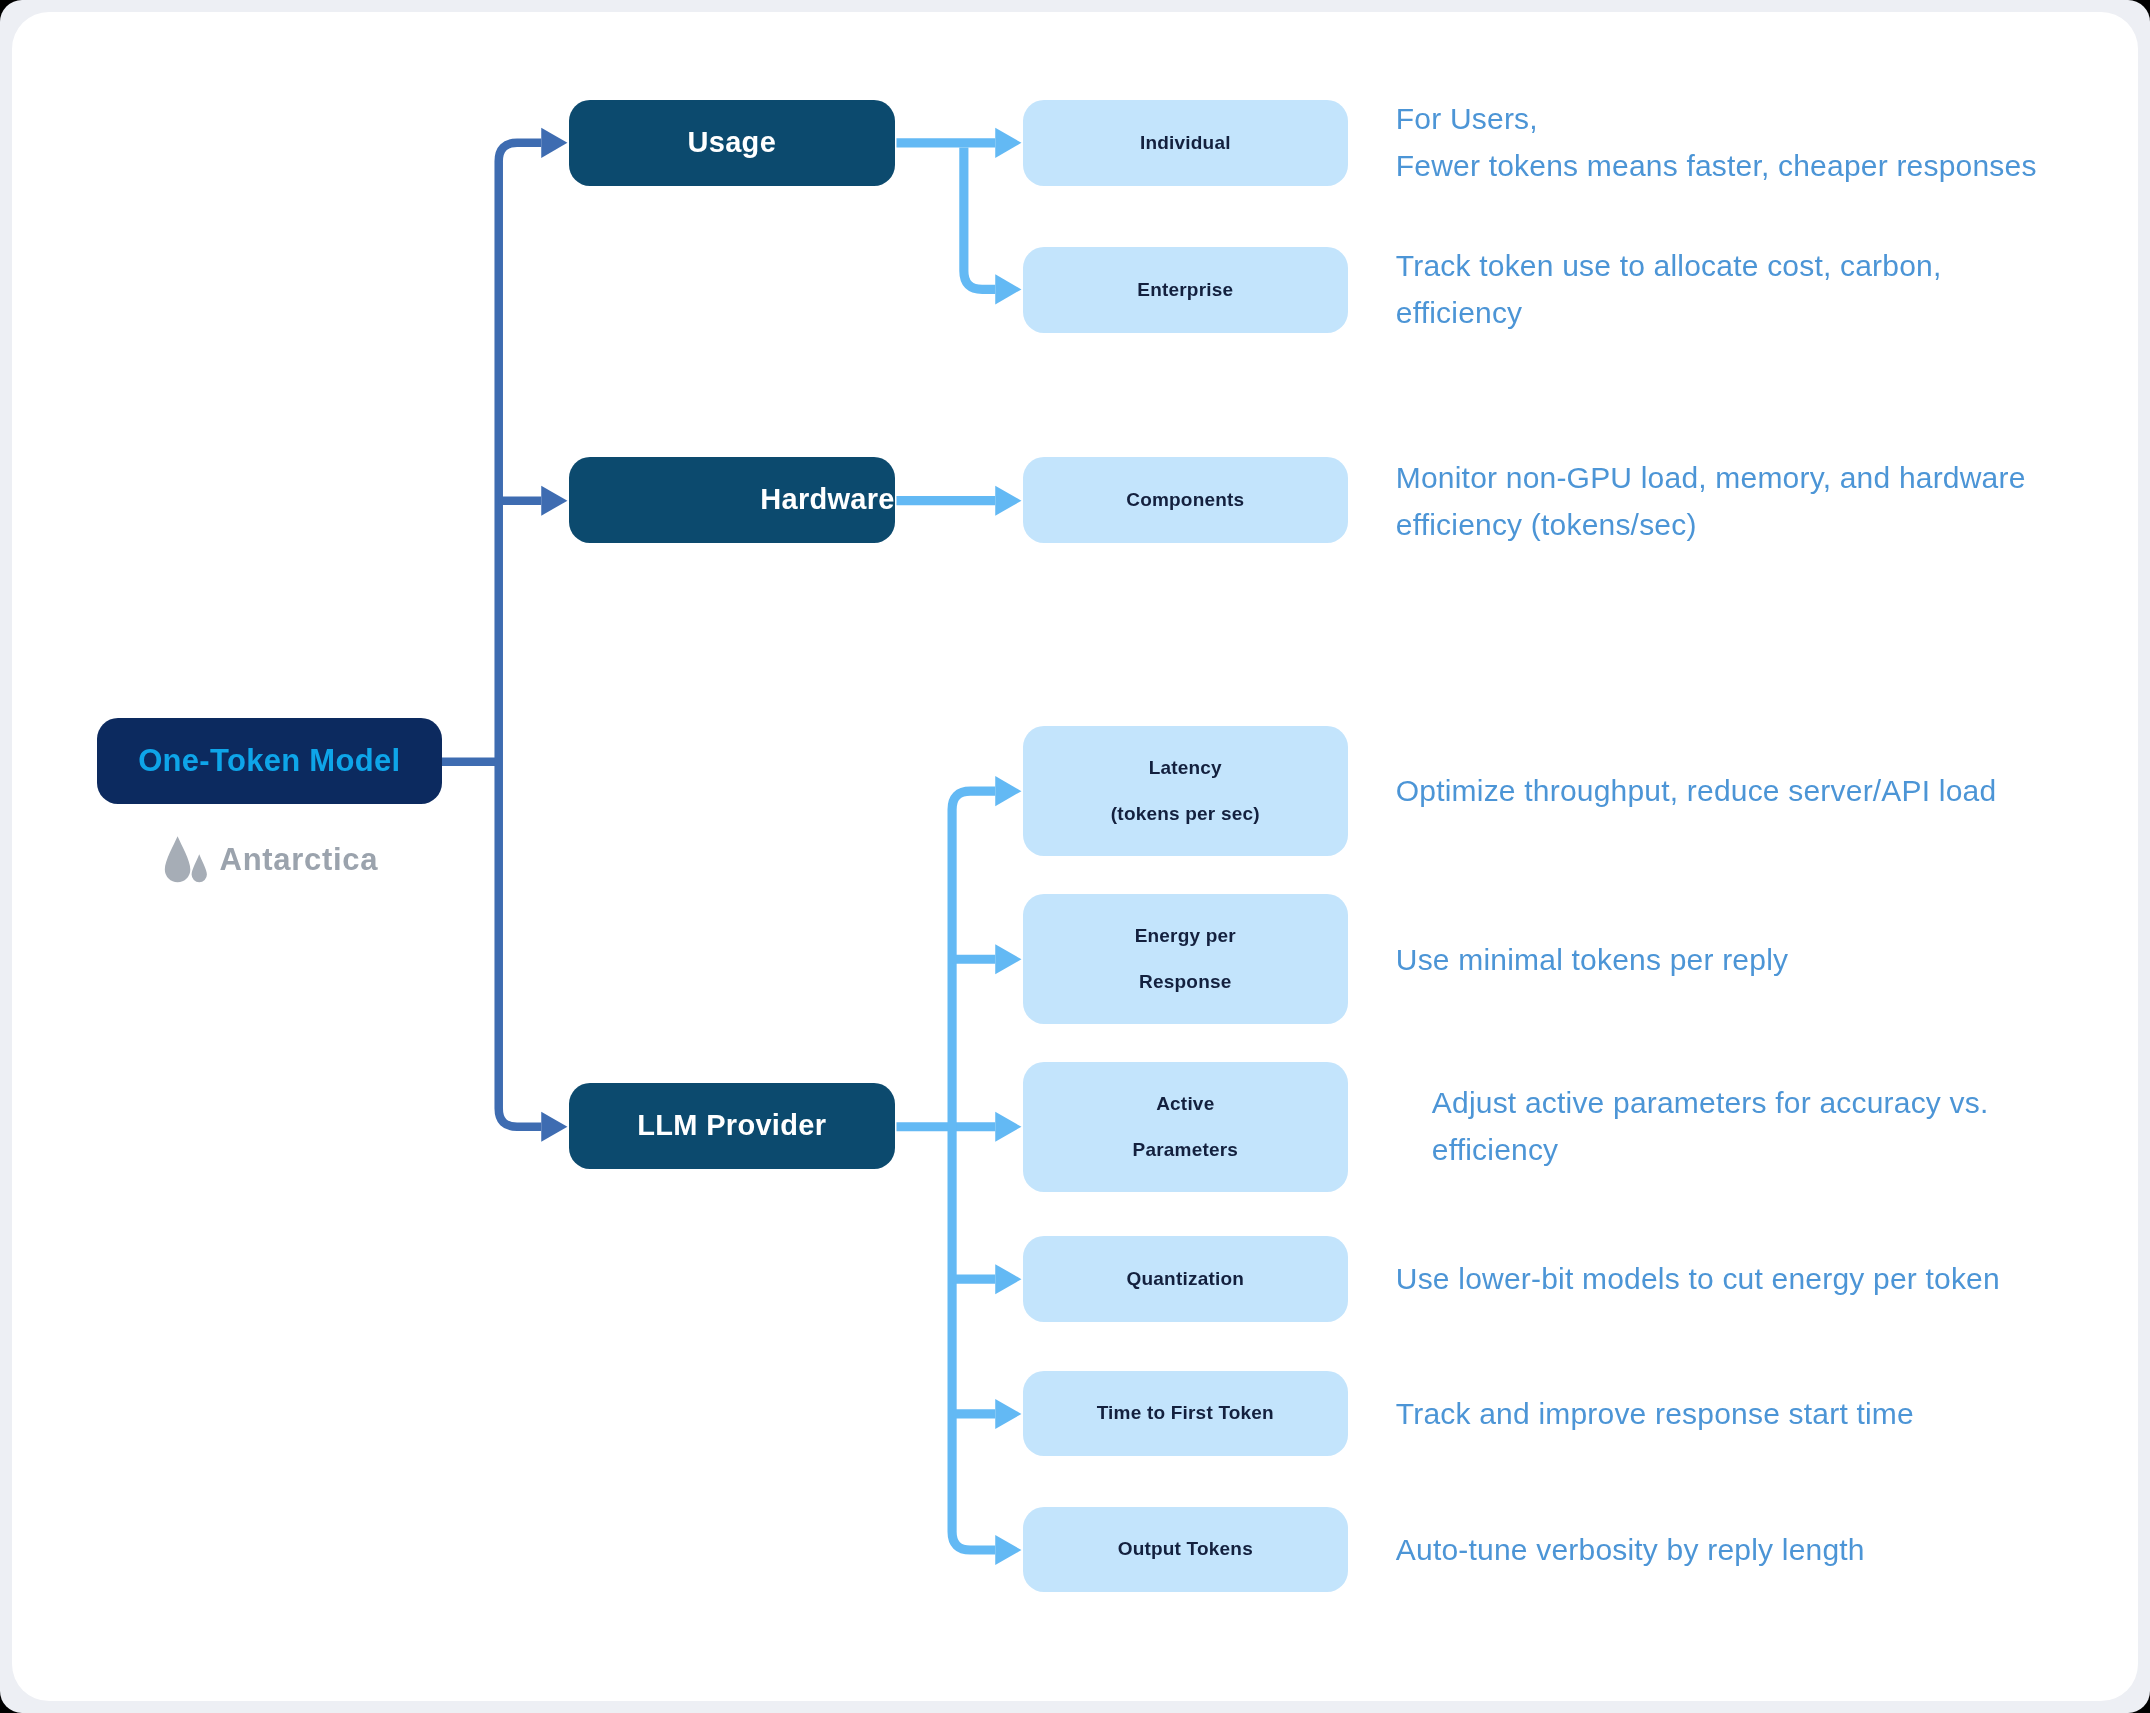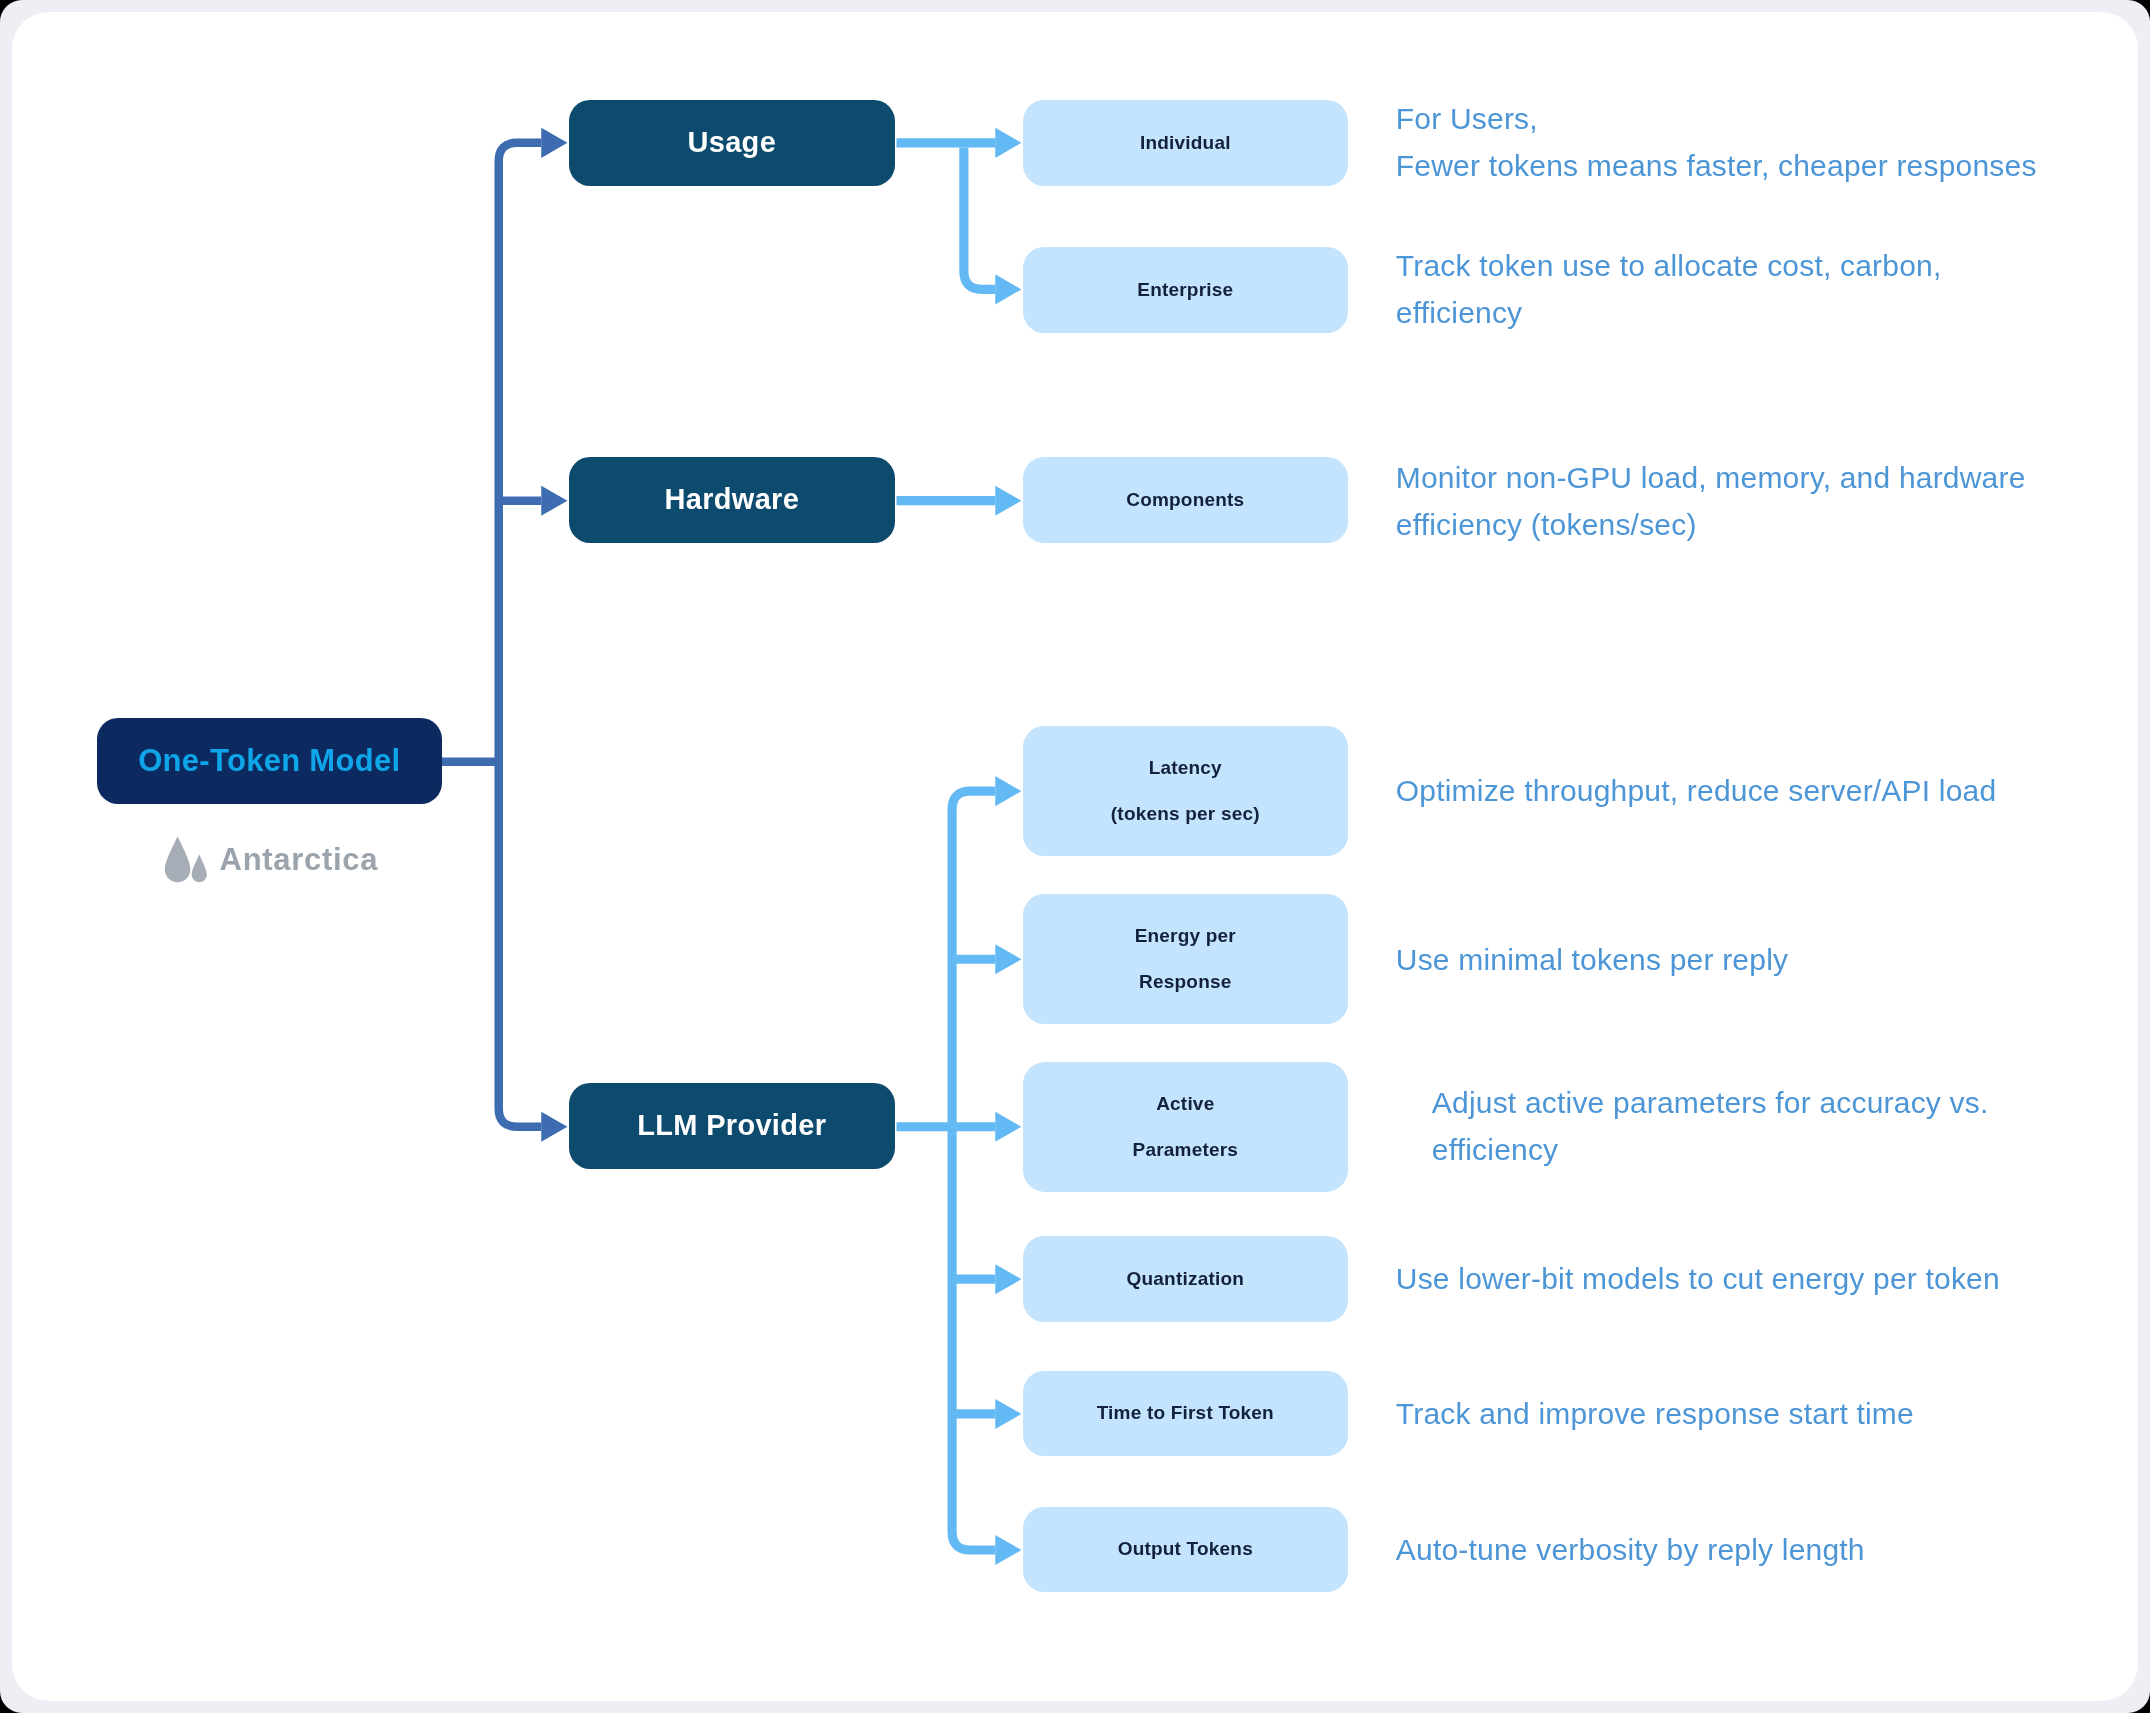--- a/index.html
+++ b/index.html
@@ -136,21 +136,21 @@
         <svg width="51" height="51" viewBox="0 0 40 40">
           <path fill="#a6adb6" d="M13 1 C 10 8 3 20 3 27 a 10 10 0 0 0 20 0 C 23 20 16 8 13 1 Z"></path>
           <path fill="#a6adb6" d="M30 15 C 28 20 24 27 24 31 a 6 6 0 0 0 12 0 C 36 27 32 20 30 15 Z"></path>
         </svg>
         <span class="logo-text">Antarctica</span>
       </div>
 
       <div class="node branch" style="left:557px; top:88px; width:326px; height:86px;">
         <span>Usage</span>
       </div>
-      <div class="node branch" style="left:557px; top:445px; width:326px; height:86px;">
+      <div class="node branch" style="left:557px; top:445px; width:326px; height:86px;justify-content:flex-end;">
         <span>Hardware</span>
       </div>
       <div class="node branch" style="left:557px; top:1071px; width:326px; height:86px;">
         <span>LLM Provider</span>
       </div>
 
       <div class="node child" style="left:1011px; top:88px; width:325px; height:86px;">
         <span>Individual</span>
       </div>
       <div class="node child" style="left:1011px; top:235px; width:325px; height:86px;">
@@ -160,21 +160,21 @@
         <span>Latency
 (tokens per sec)</span>
       </div>
       <div class="node child" style="left:1011px; top:445px; width:325px; height:86px;">
         <span>Components</span>
       </div>
       <div class="node child" style="left:1011px; top:882px; width:325px; height:130px;">
         <span>Energy per
 Response</span>
       </div>
-      <div class="node child" style="left:1011px; top:1050px; width:325px; height:130px;border-radius:22px;">
+      <div class="node child" style="left:1011px; top:1050px; width:325px; height:130px;">
         <span>Active
 Parameters</span>
       </div>
       <div class="node child" style="left:1011px; top:1224px; width:325px; height:86px;">
         <span>Quantization</span>
       </div>
       <div class="node child" style="left:1011px; top:1359px; width:325px; height:85px;">
         <span>Time to First Token</span>
       </div>
       <div class="node child" style="left:1011px; top:1495px; width:325px; height:85px;">

